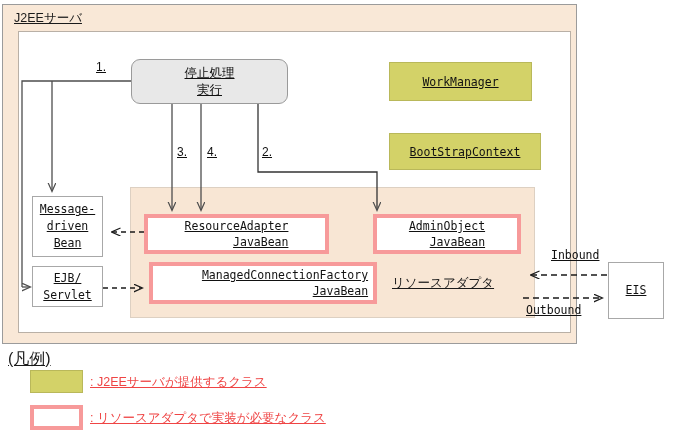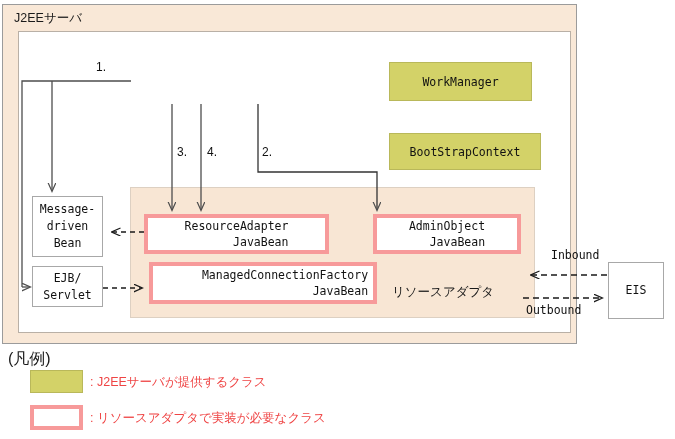--- a/index.html
+++ b/index.html
@@ -13,21 +13,21 @@
     position: relative;
     font-family: "Liberation Sans", "DejaVu Sans", sans-serif;
     overflow: hidden;
   }
   #canvas {
     position: absolute;
     left: 0; top: 0;
     width: 675px;
     height: 439px;
   }
-  .abs { position: absolute; }
+  .abs { position: absolute; text-decoration: underline; }
 
   
   #j2ee-server {
     left: 2px; top: 4px;
     width: 575px; height: 340px;
     background: #f9e8d7;
     border: 1px solid #9b9b9b;
     box-sizing: border-box;
   }
   #j2ee-server-label {
@@ -46,21 +46,21 @@
 
   
   #resource-adapter {
     left: 130px; top: 187px;
     width: 405px; height: 131px;
     background: #f8e6d4;
     border: 1px solid #ddd0c2;
     box-sizing: border-box;
   }
   #resource-adapter-label {
-    left: 392px; top: 284px;
+    left: 392px; top: 275px;
     font-size: 12.5px;
     color: #1a1a1a;
     white-space: nowrap;
   }
 
   
   .plain-box {
     background: #ffffff;
     border: 1px solid #a8a8a8;
     box-sizing: border-box;
@@ -236,20 +236,22 @@
 
     <g stroke="#1a1a1a" stroke-width="1.3" fill="none" stroke-dasharray="6,4">
       <path d="M607,275 L531,275" marker-end="url(#arrowDash)"></path>
     </g>
 
     <g stroke="#1a1a1a" stroke-width="1.3" fill="none" stroke-dasharray="6,4">
       <path d="M523,298 L602,298" marker-end="url(#arrowDash)"></path>
     </g>
   </svg>
 
+  <div class="abs" id="stop-process">停止処理
+実行</div>
 
   <div class="abs plain-box" id="mdb-box">Message-
 driven
 Bean</div>
   <div class="abs plain-box" id="ejb-box">EJB/
 Servlet</div>
 
   <div class="abs yellow-box" id="workmanager-box">WorkManager</div>
   <div class="abs yellow-box" id="bootstrapcontext-box">BootStrapContext</div>
 

